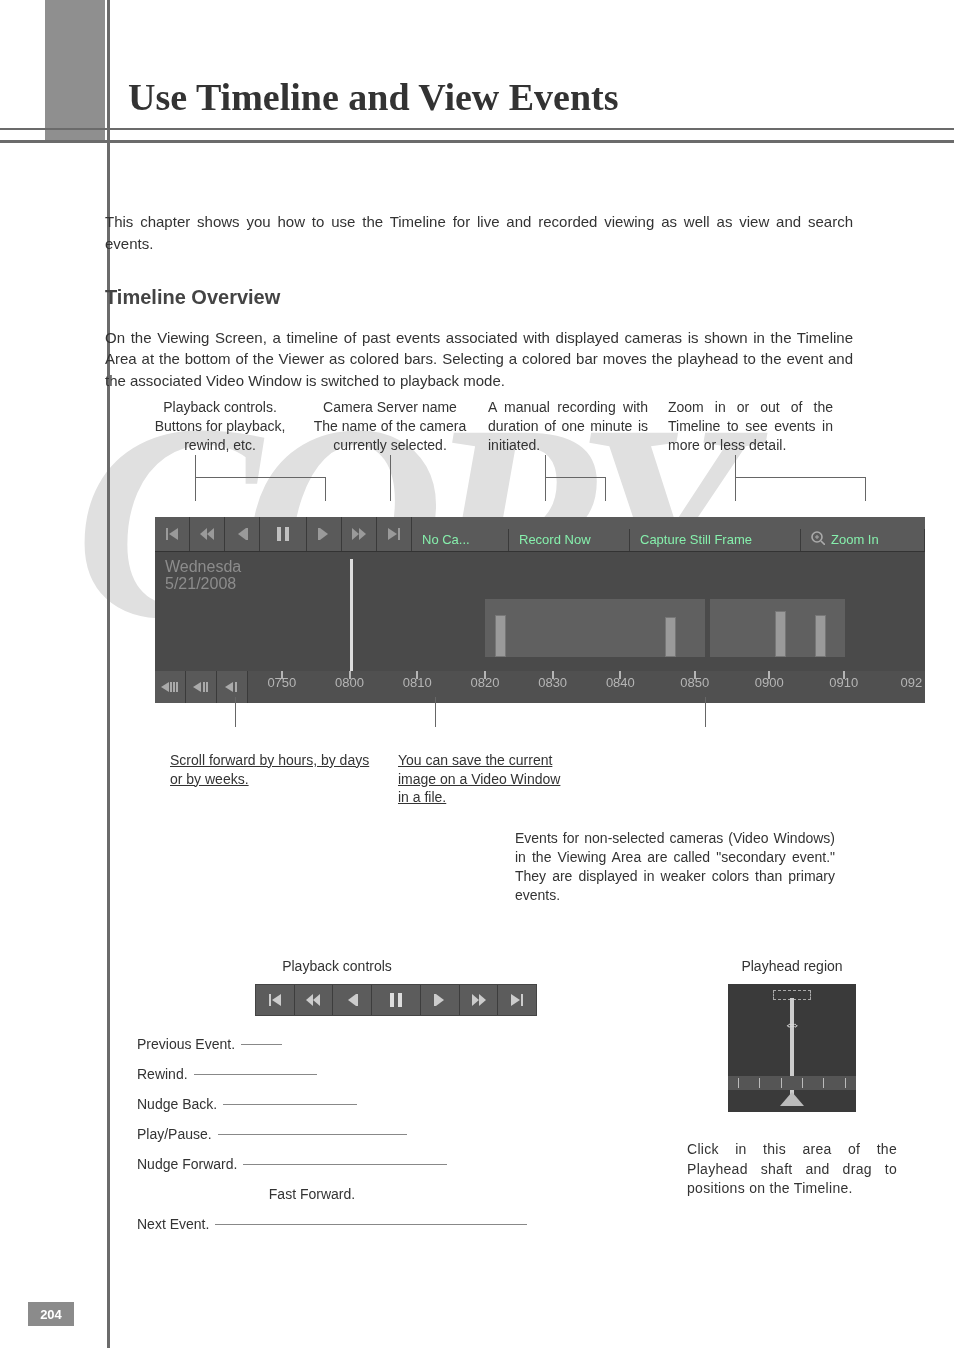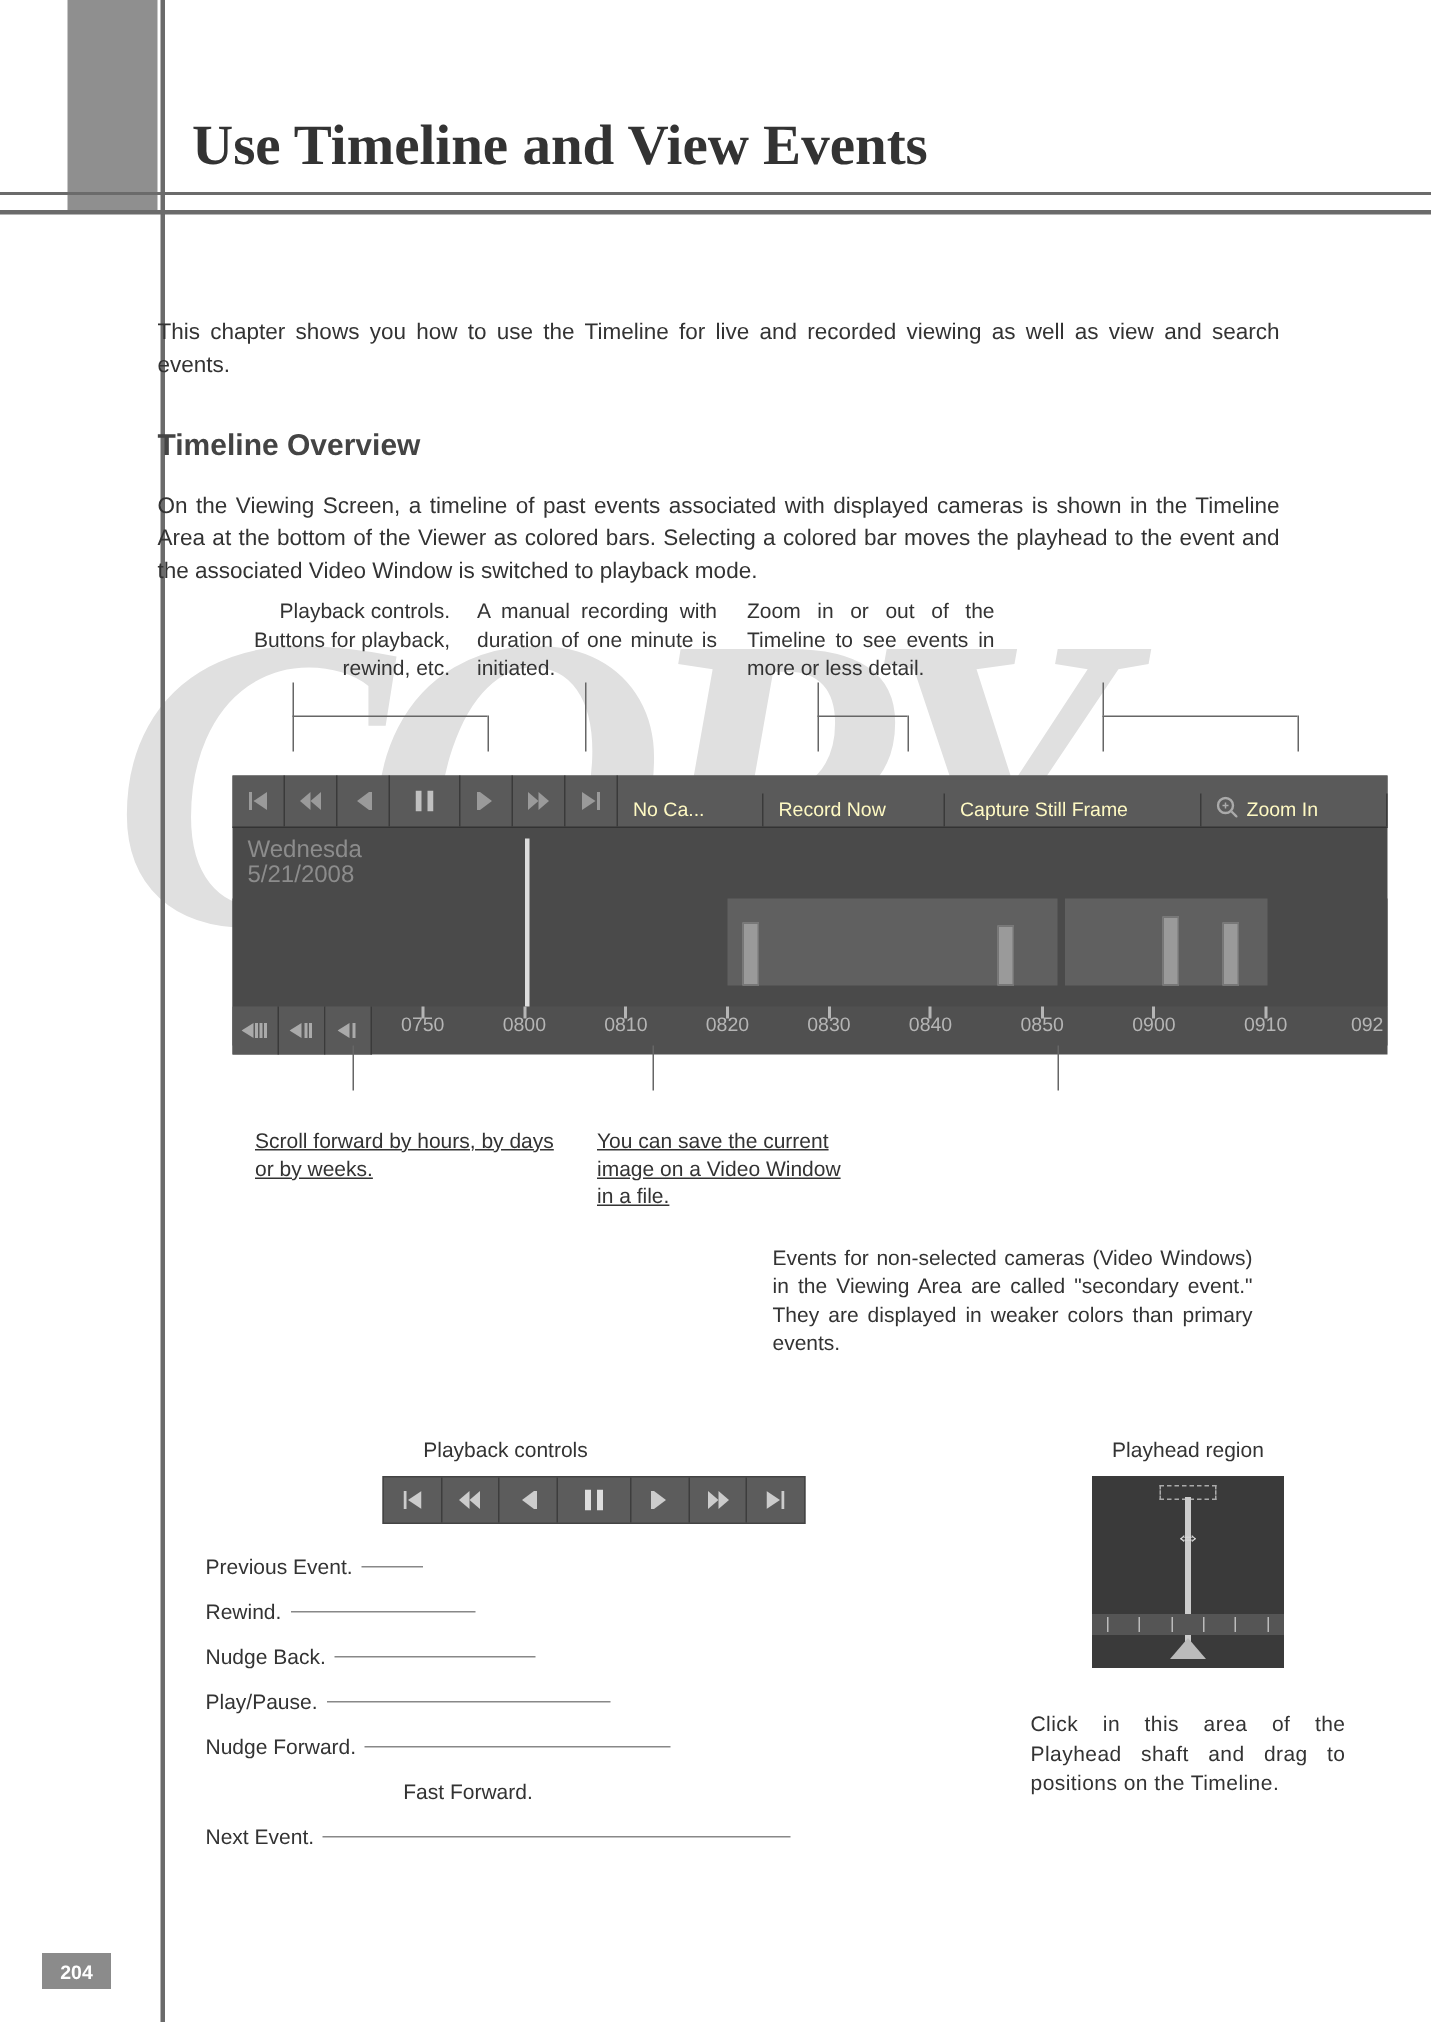--- a/index.html
+++ b/index.html
@@ -96,21 +96,21 @@
     width: 820px;
     z-index: 2;
   }
   .callouts-top {
     display: flex;
     justify-content: flex-start;
     font-size: 14px;
     line-height: 1.35;
   }
   .callouts-top > div {
-    text-align: right;
+    text-align: center;
   }
   
   .timeline-img {
     position: relative;
     margin-top: 16px;
     height: 180px;
     background: #4a4a4a;
     margin-left: 50px;
     font-size: 13px;
     color: #ccc;
@@ -129,21 +129,21 @@
     justify-content: center;
     border-right: 1px solid #3a3a3a;
     color: #9a9a9a;
     font-size: 12px;
   }
   .tl-btn svg { display:block; }
   .tl-label {
     padding: 0 10px;
     display: flex;
     align-items: center;
-    color: #fef9c3;
+    color: #86efac;
     border-right: 1px solid #3a3a3a;
     white-space: nowrap;
     margin-top: 12px;
   }
   .tl-date {
     padding: 6px 10px;
     color: #8c8c8c;
     font-size: 16px;
     line-height: 1.1;
   }
@@ -354,20 +354,22 @@
   <div class="body">
     <p>This chapter shows you how to use the Timeline for live and recorded viewing as well as view and search events.</p>
     <div class="h2">Timeline Overview</div>
     <p>On the Viewing Screen, a timeline of past events associated with displayed cameras is shown in the Timeline Area at the bottom of the Viewer as colored bars. Selecting a colored bar moves the playhead to the event and the associated Video Window is switched to playback mode.</p>
   </div>
 
   <div class="figure-wrap">
 
     <div class="callouts-top">
       <div style="width:160px; margin-left:35px;">Playback controls. Buttons for playback, rewind, etc.</div>
+      <div style="width:160px; margin-left:10px;">Camera Server name
+The name of the camera currently selected.</div>
       <div style="width:160px; margin-left:18px; text-align:justify;">A manual recording with duration of one minute is initiated.</div>
       <div style="width:165px; margin-left:20px; text-align:justify;">Zoom in or out of the Timeline to see events in more or less detail.</div>
     </div>
 
     <div style="position:relative; height:46px; margin-left:50px;">
       <div class="conn v" style="left:40px; top:0; height:46px;"></div>
       <div class="conn v" style="left:235px; top:0; height:46px;"></div>
       <div class="conn h" style="left:40px; top:22px; width:130px;"></div>
       <div class="conn v" style="left:170px; top:22px; height:24px;"></div>
 

